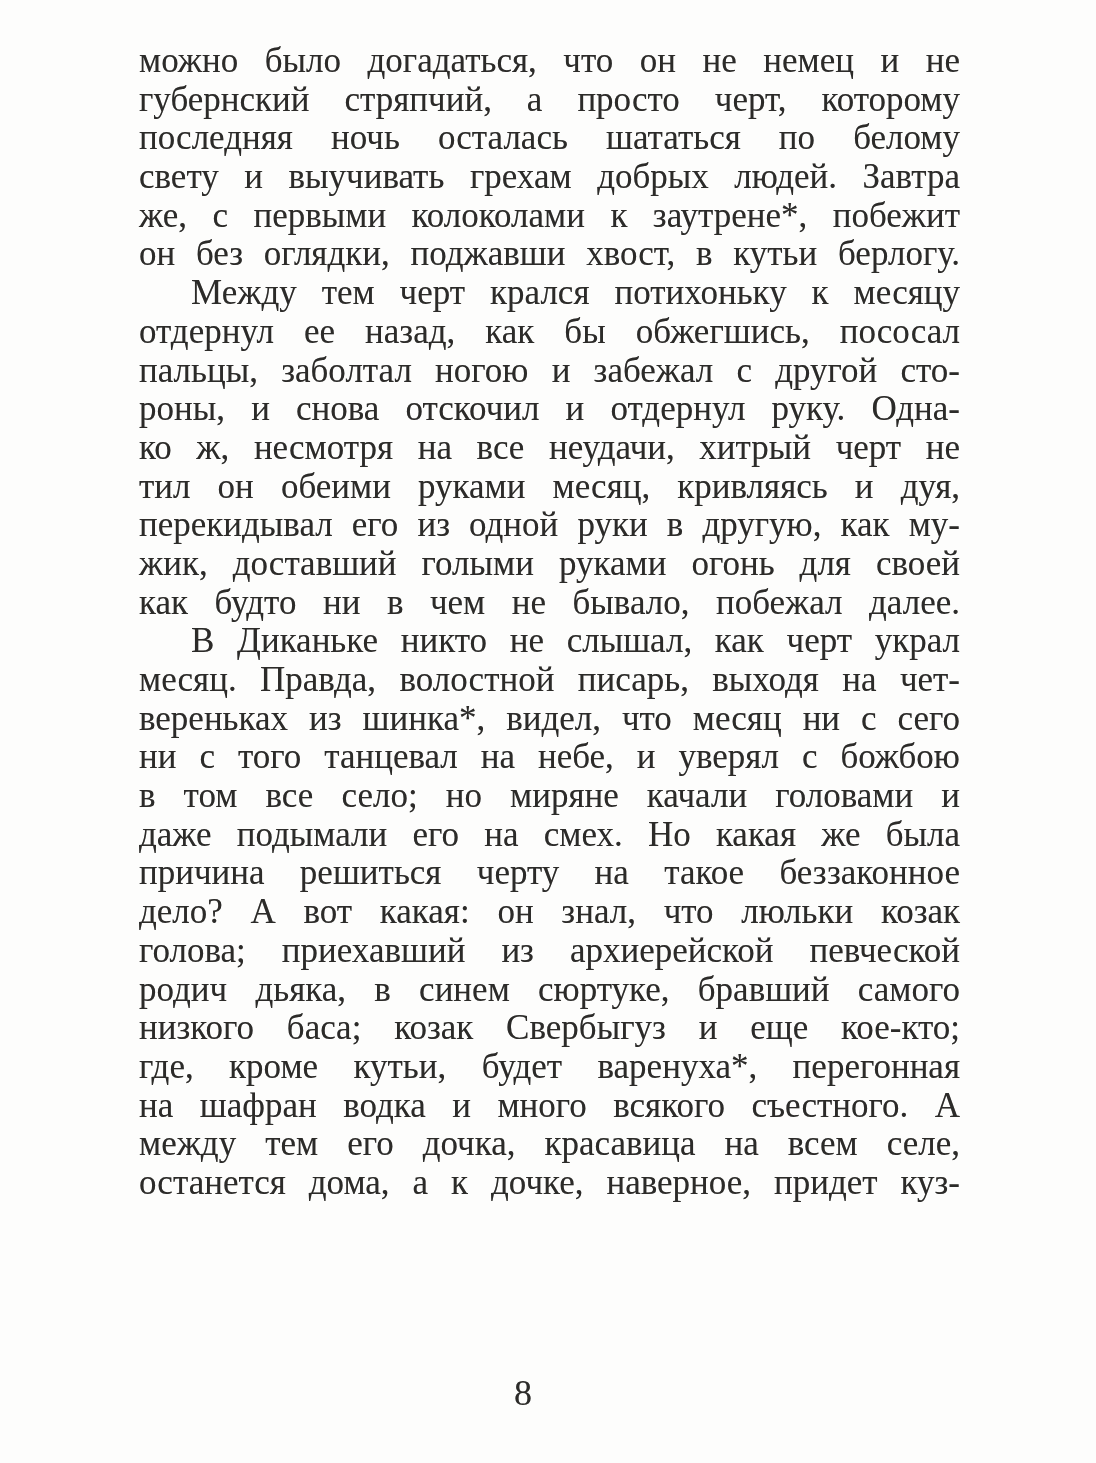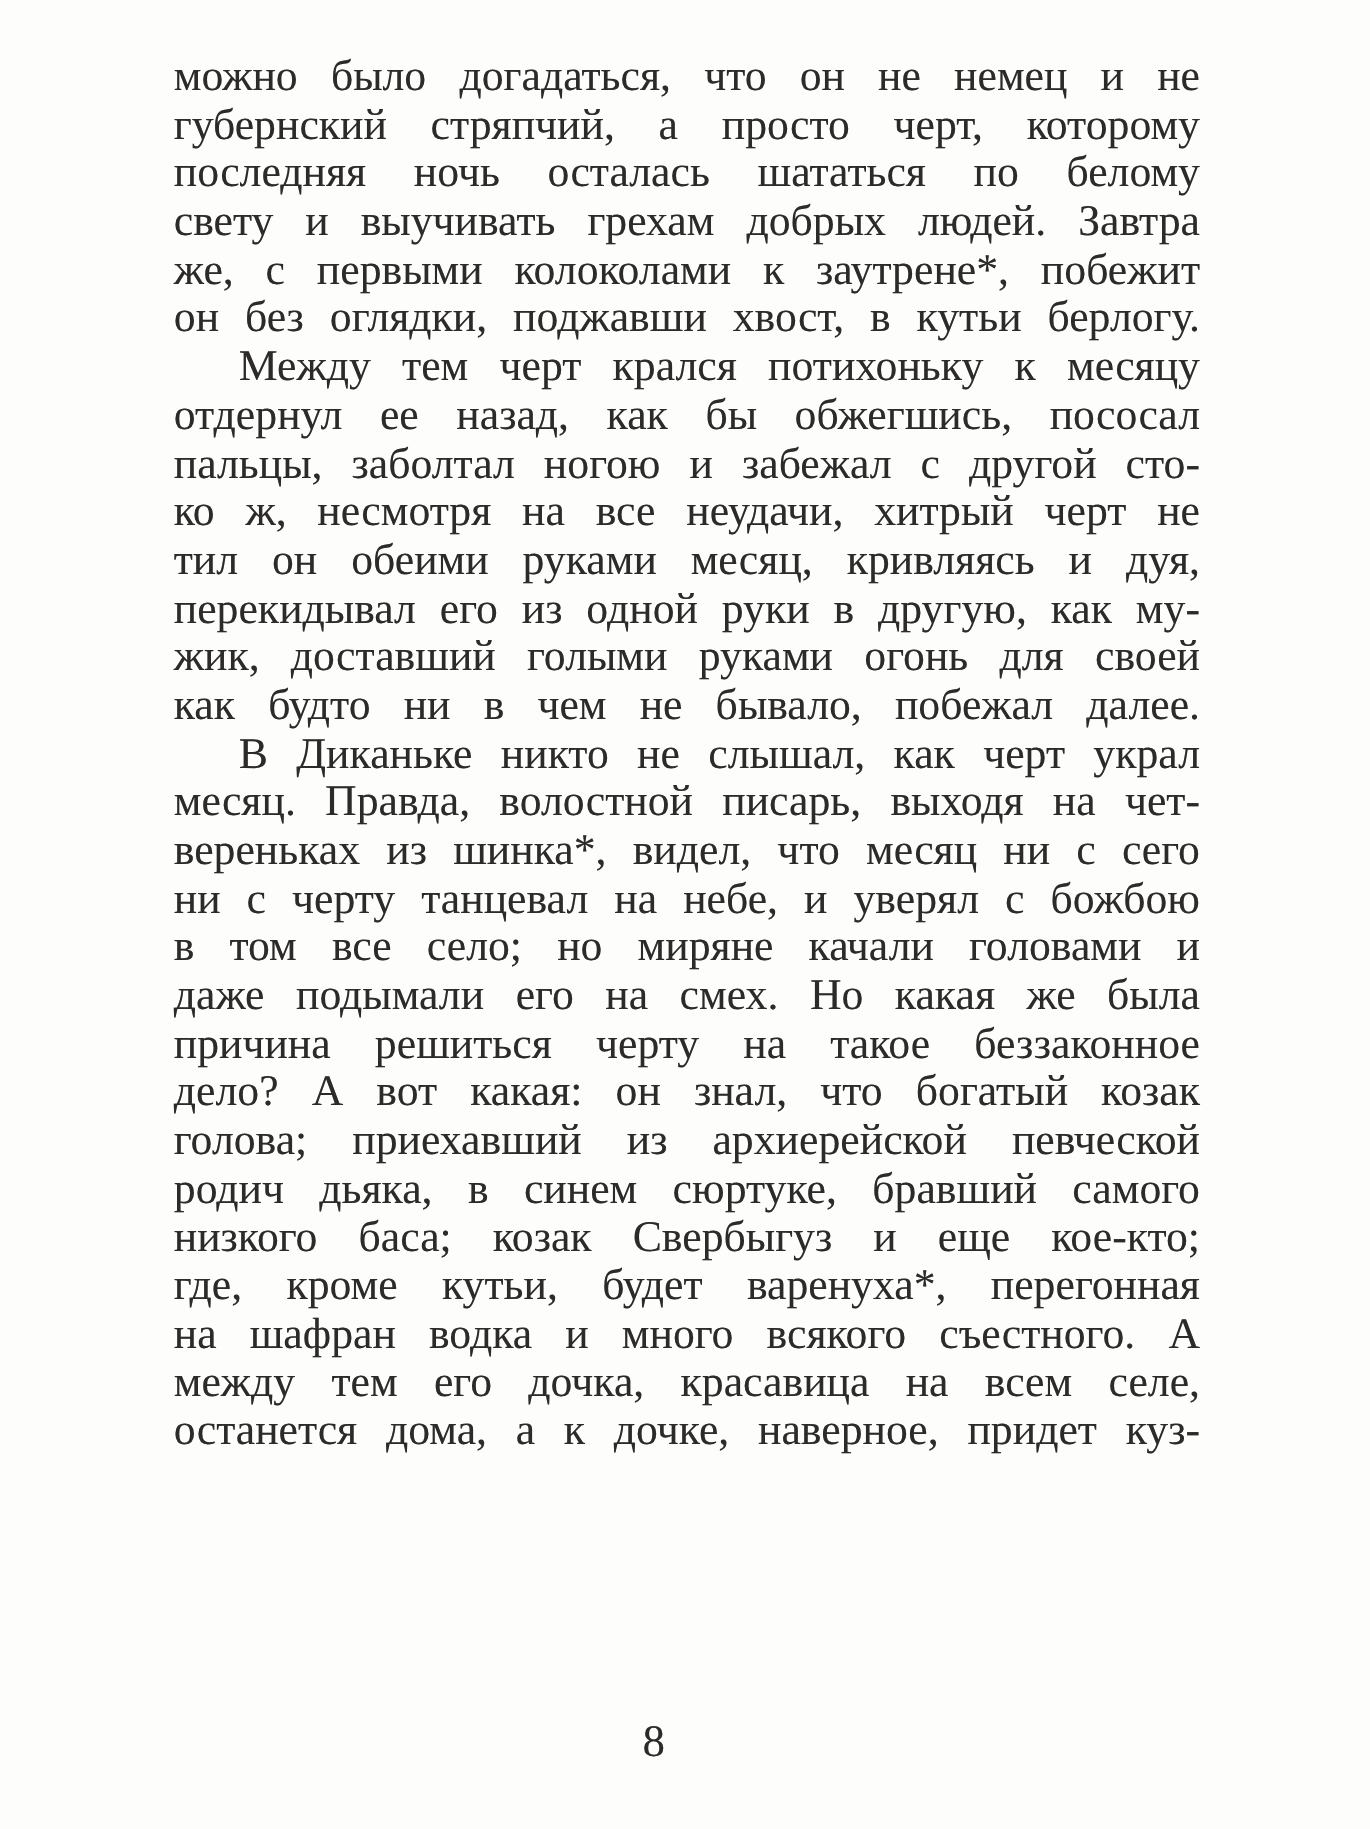--- a/index.html
+++ b/index.html
@@ -60,33 +60,34 @@
   <div class="text-block" id="text-block">
       <div class="line">можно было догадаться, что он не немец и не</div>
       <div class="line">губернский стряпчий, а просто черт, которому</div>
       <div class="line">последняя ночь осталась шататься по белому</div>
       <div class="line">свету и выучивать грехам добрых людей. Завтра</div>
       <div class="line">же, с первыми колоколами к заутрене*, побежит</div>
       <div class="line">он без оглядки, поджавши хвост, в кутьи берлогу.</div>
       <div class="line indent">Между тем черт крался потихоньку к месяцу</div>
       <div class="line">отдернул ее назад, как бы обжегшись, пососал</div>
       <div class="line">пальцы, заболтал ногою и забежал с другой сто-</div>
+      <div class="line">роны, и снова отскочил и отдернул руку. Одна-</div>
       <div class="line">ко ж, несмотря на все неудачи, хитрый черт не</div>
       <div class="line">тил он обеими руками месяц, кривляясь и дуя,</div>
       <div class="line">перекидывал его из одной руки в другую, как му-</div>
       <div class="line">жик, доставший голыми руками огонь для своей</div>
       <div class="line">как будто ни в чем не бывало, побежал далее.</div>
       <div class="line indent">В Диканьке никто не слышал, как черт украл</div>
       <div class="line">месяц. Правда, волостной писарь, выходя на чет-</div>
       <div class="line">вереньках из шинка*, видел, что месяц ни с сего</div>
-      <div class="line">ни с черту танцевал на небе, и уверял с божбою</div>
+      <div class="line">ни с того танцевал на небе, и уверял с божбою</div>
       <div class="line">в том все село; но миряне качали головами и</div>
       <div class="line">даже подымали его на смех. Но какая же была</div>
       <div class="line">причина решиться черту на такое беззаконное</div>
-      <div class="line">дело? А вот какая: он знал, что богатый козак</div>
+      <div class="line">дело? А вот какая: он знал, что люльки козак</div>
       <div class="line">голова; приехавший из архиерейской певческой</div>
       <div class="line">родич дьяка, в синем сюртуке, бравший самого</div>
       <div class="line">низкого баса; козак Свербыгуз и еще кое-кто;</div>
       <div class="line">где, кроме кутьи, будет варенуха*, перегонная</div>
       <div class="line">на шафран водка и много всякого съестного. А</div>
       <div class="line">между тем его дочка, красавица на всем селе,</div>
       <div class="line">останется дома, а к дочке, наверное, придет куз-</div>
     </div>
   <div class="page-number">8</div>
 </div>

